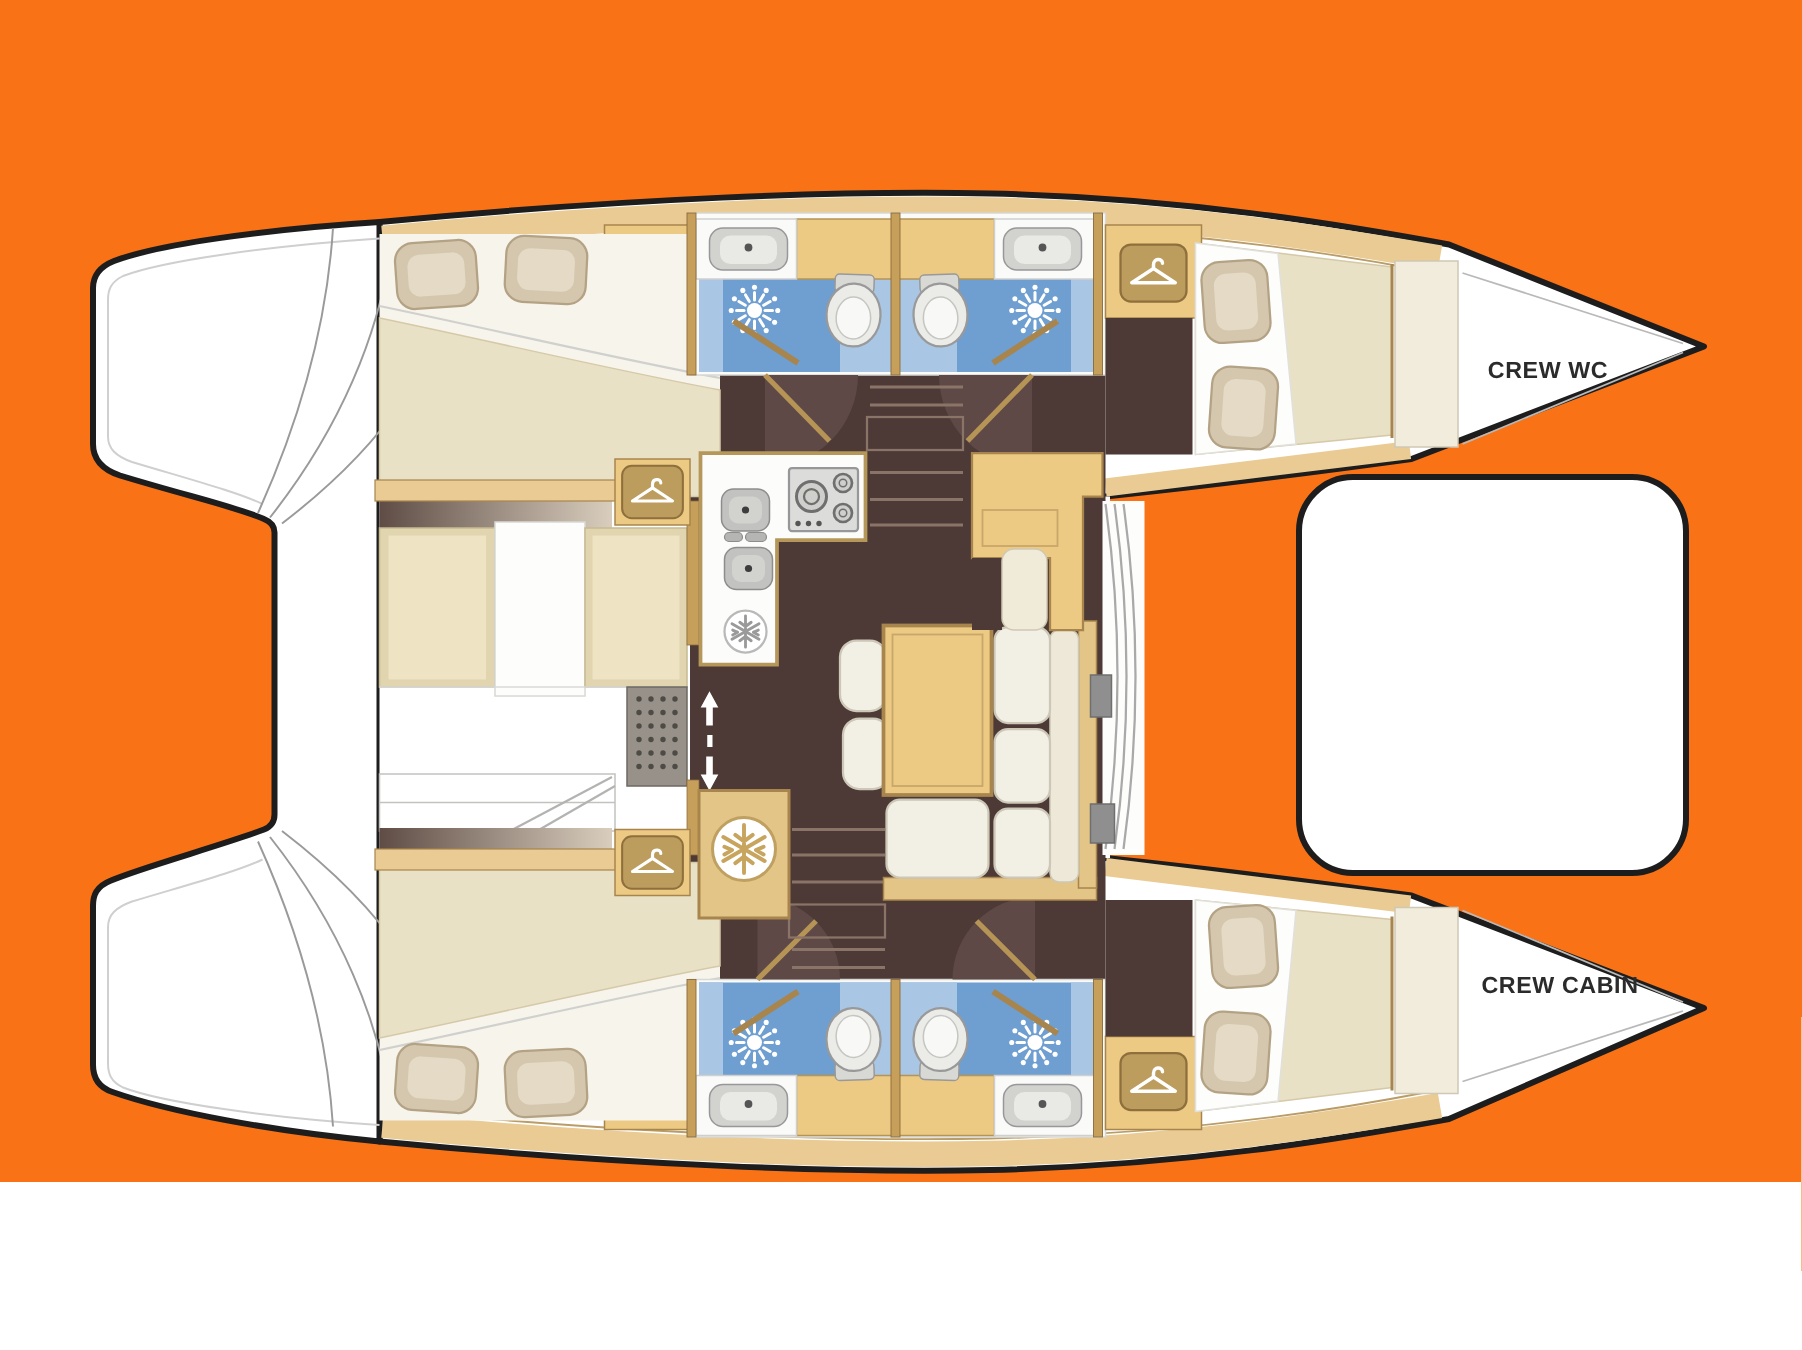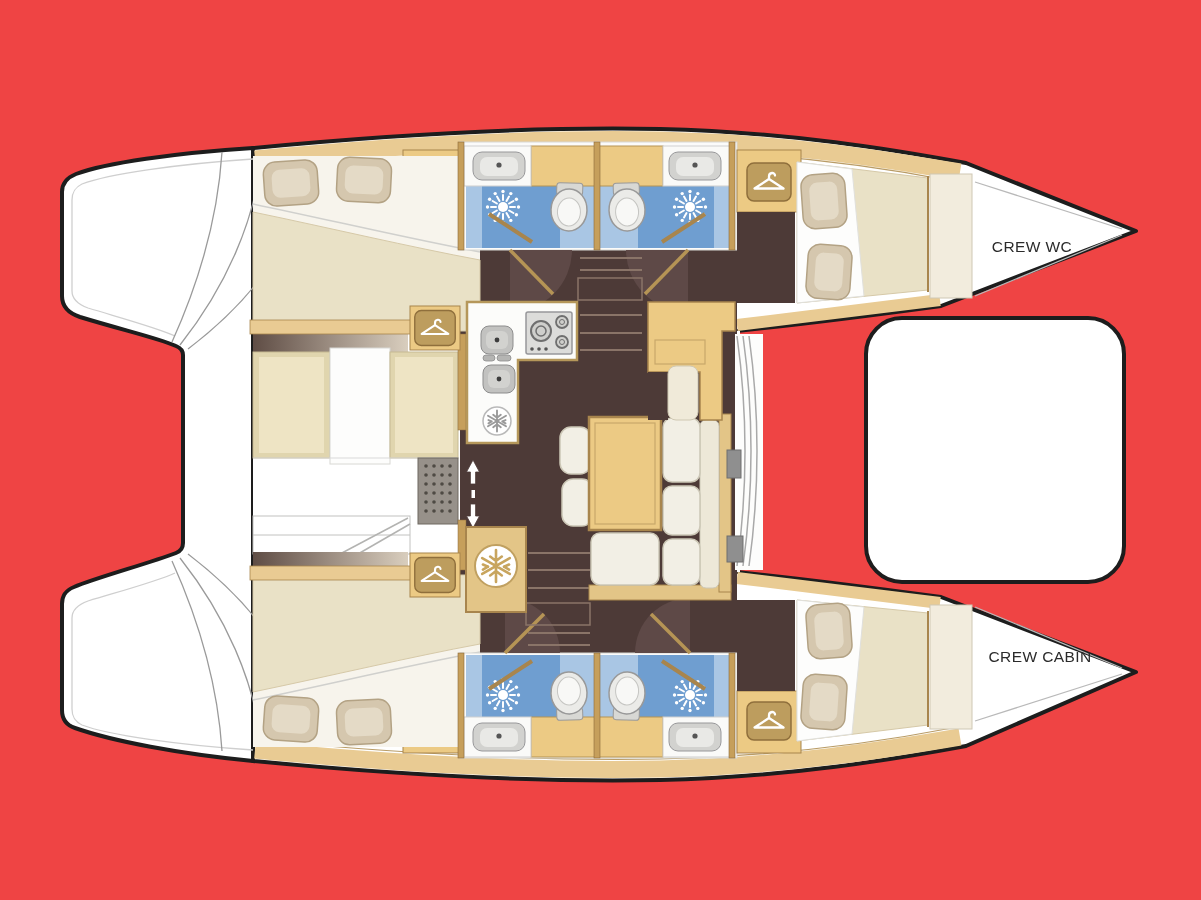--- a/index.html
+++ b/index.html
@@ -1,16 +1,16 @@
 <!DOCTYPE html>
 <html><head>
 <meta charset="utf-8">
 <style>
   html,body{margin:0;padding:0;background:#ffffff;}
-  .stage{width:1201px;height:900px;position:relative;background:#ef4444;overflow:hidden;}
+  .stage{width:1201px;height:788px;position:relative;background:#f97316;overflow:hidden;font-weight:bold;}
   svg{display:block;}
   text.plan-label{font-family:"Liberation Sans", sans-serif;font-size:15.5px;letter-spacing:.4px;fill:#2b2b2b;}
 </style>
 </head>
 <body>
 
 <div class="stage">
 <svg width="1201" height="900" viewBox="0 0 1201 900">
   <defs>
     <linearGradient id="fadeband" x1="0" y1="0" x2="1" y2="0">

